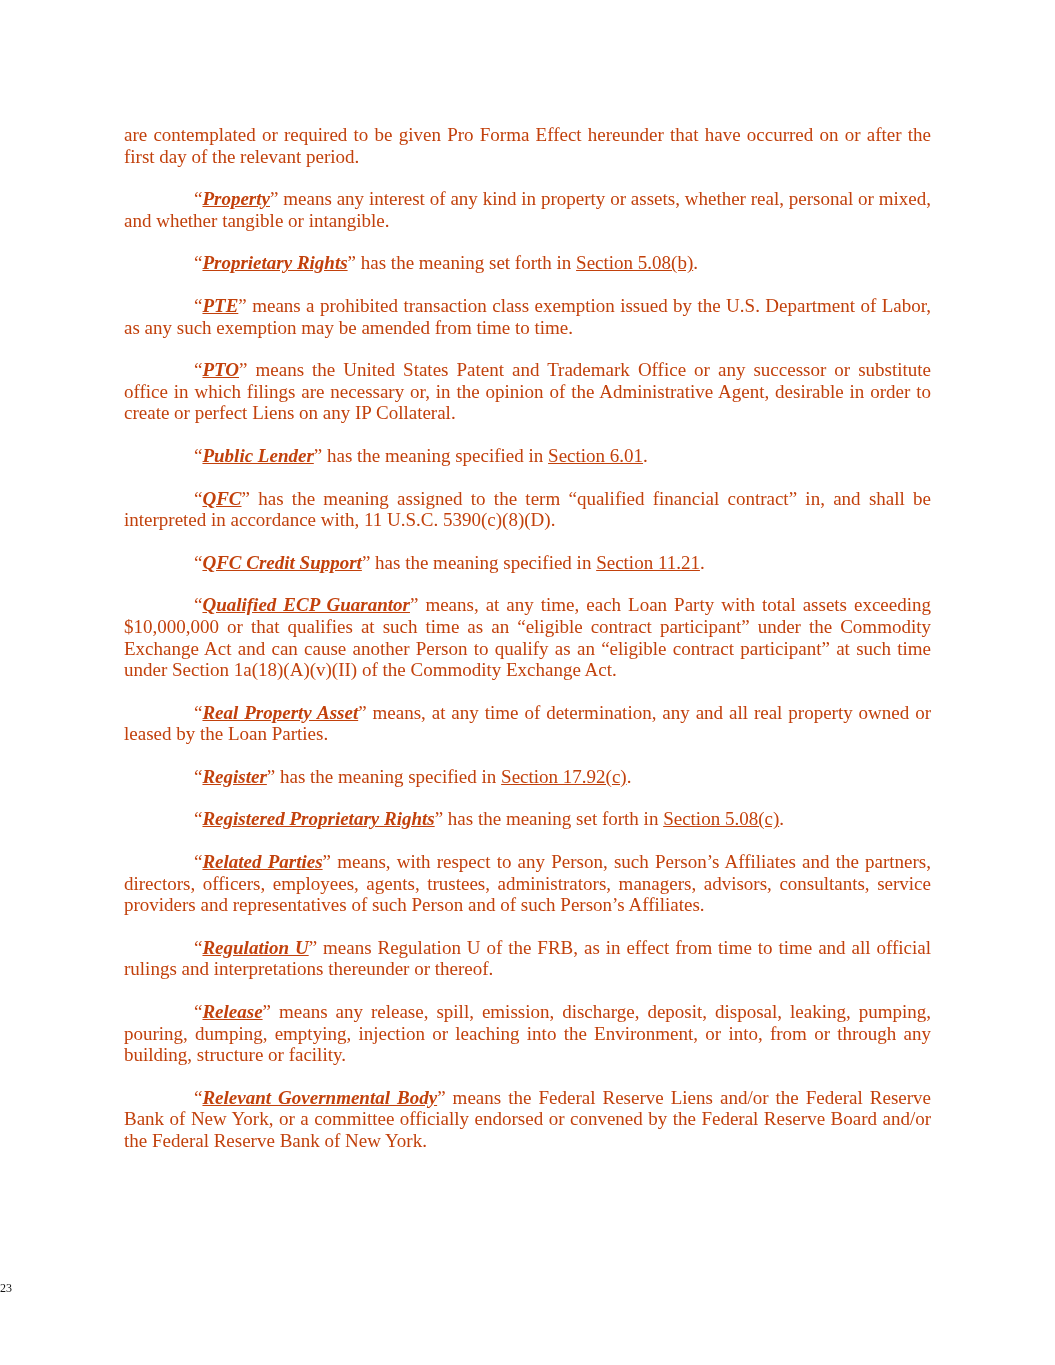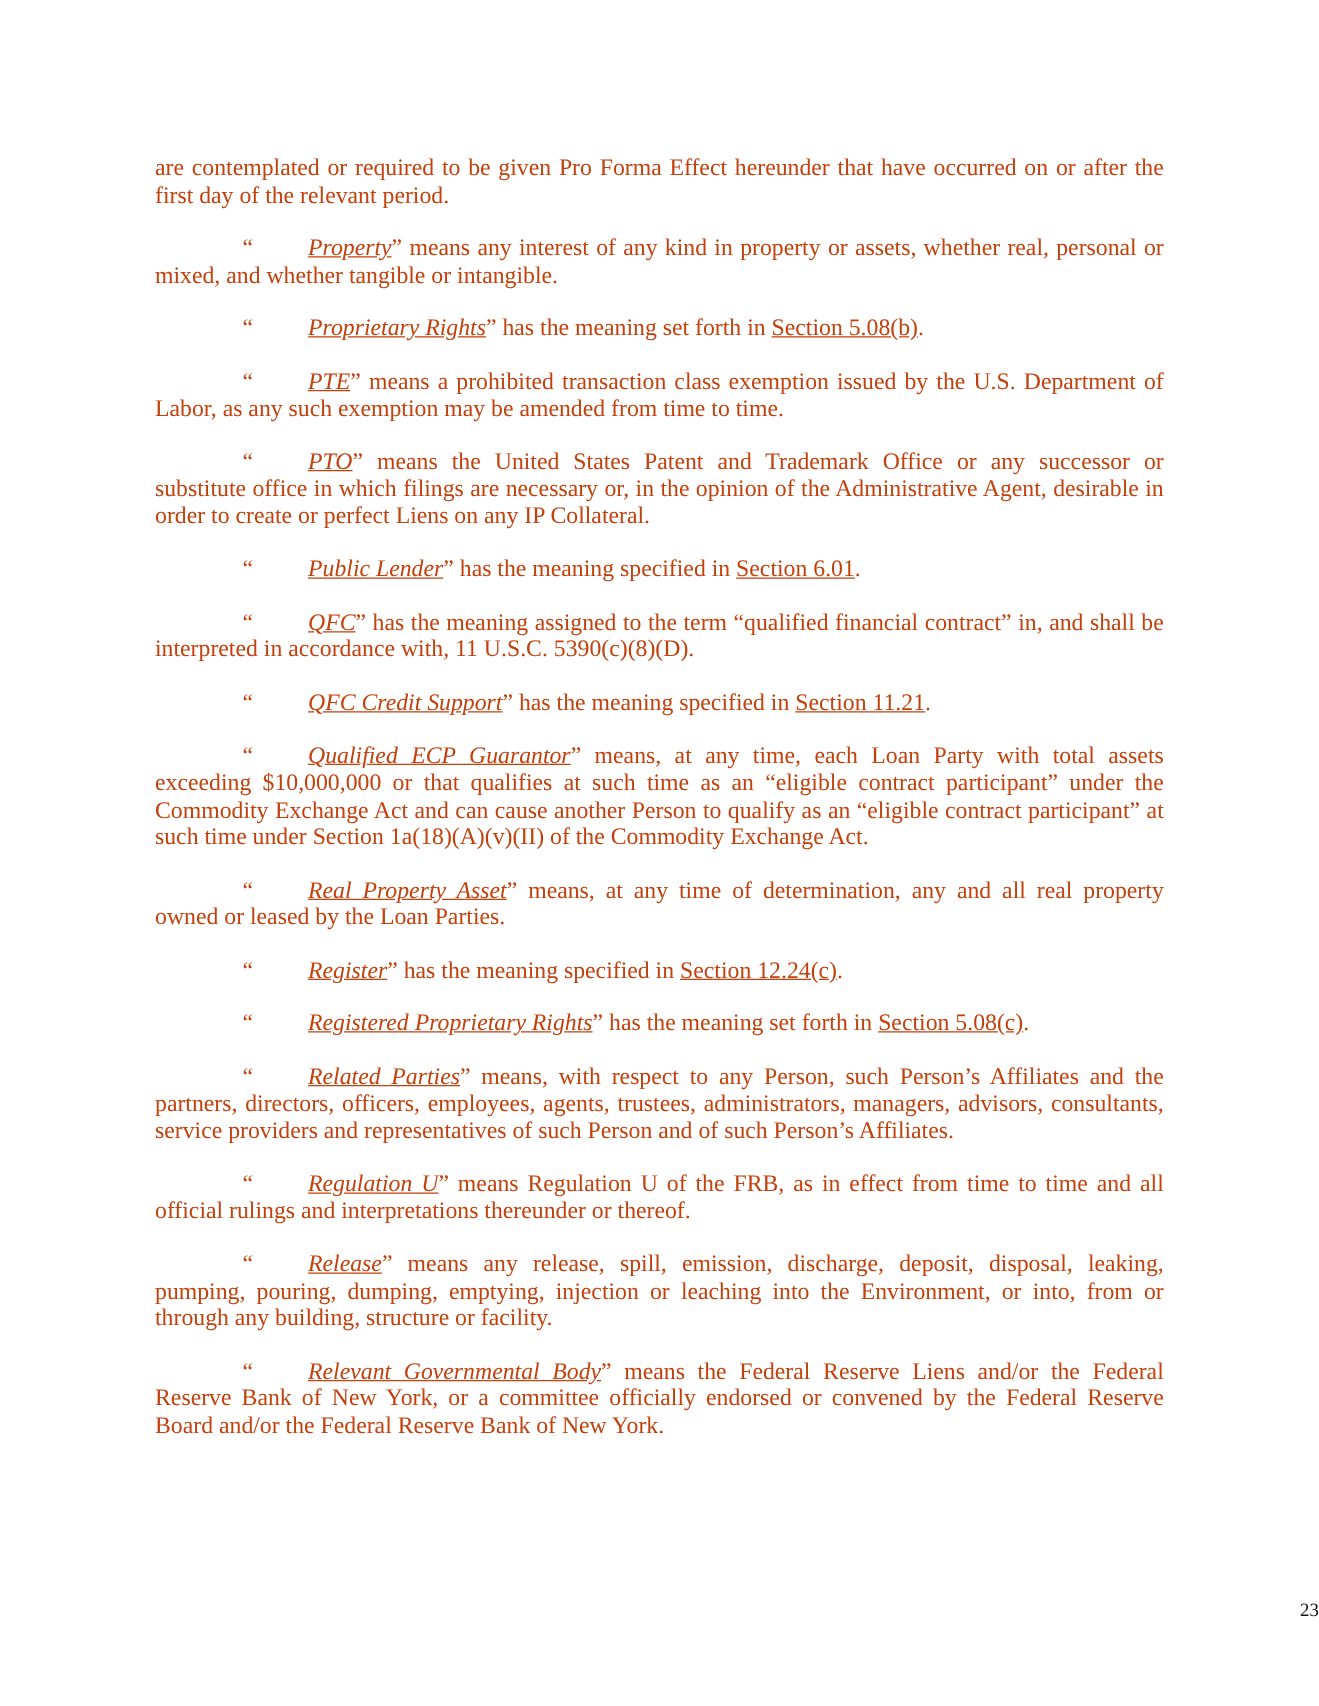--- a/index.html
+++ b/index.html
@@ -4,43 +4,43 @@
   <style>
     html, body { margin: 0; padding: 0; background: #ffffff; }
     body { width: 1055px; height: 1365px; position: relative; overflow: hidden; }
     .page {
       position: absolute; left: 124px; top: 124px; width: 807px;
       font-family: "Liberation Serif", "DejaVu Serif", serif;
       font-size: 19px; line-height: 21.6px; color: #c2410c;
     }
     .para { margin: 0 0 21px 0; text-align: justify; text-indent: 0; }
     .para.def { text-indent: 70px; }
-    .term { font-weight: normal; font-style: italic; text-decoration: underline; margin-left: 44px; }
+    .term { font-weight: bold; font-style: italic; text-decoration: underline; }
     .ref { text-decoration: underline; }
     .page-number {
-      position: absolute; left: 0; width: 1055px; top: 1281px; text-align: right;
-      font-family: "Liberation Serif", "DejaVu Serif", serif; font-size: 15px; color: #111111;
+      position: absolute; left: 0; width: 1055px; top: 1281px; text-align: left;
+      font-family: "Liberation Serif", "DejaVu Serif", serif; font-size: 12px; color: #111111;
     }
   </style>
 </head>
 <body>
 
 <div class="page">
   <p class="para">are contemplated or required to be given Pro Forma Effect hereunder that have occurred on or after the first day of the relevant period.</p>
   <div id="defs">
       <p class="para def"><span>“</span><span class="term">Property</span><span>”</span><span> means any interest of any kind in property or assets, whether real, personal or mixed, and whether tangible or intangible.</span></p>
       <p class="para def"><span>“</span><span class="term">Proprietary Rights</span><span>”</span><span> has the meaning set forth in </span><span class="ref">Section 5.08(b)</span><span>.</span></p>
       <p class="para def"><span>“</span><span class="term">PTE</span><span>”</span><span> means a prohibited transaction class exemption issued by the U.S. Department of Labor, as any such exemption may be amended from time to time.</span></p>
       <p class="para def"><span>“</span><span class="term">PTO</span><span>”</span><span> means the United States Patent and Trademark Office or any successor or substitute office in which filings are necessary or, in the opinion of the Administrative Agent, desirable in order to create or perfect Liens on any IP Collateral.</span></p>
       <p class="para def"><span>“</span><span class="term">Public Lender</span><span>”</span><span> has the meaning specified in </span><span class="ref">Section 6.01</span><span>.</span></p>
       <p class="para def"><span>“</span><span class="term">QFC</span><span>”</span><span> has the meaning assigned to the term “qualified financial contract” in, and shall be interpreted in accordance with, 11 U.S.C. 5390(c)(8)(D).</span></p>
       <p class="para def"><span>“</span><span class="term">QFC Credit Support</span><span>”</span><span> has the meaning specified in </span><span class="ref">Section 11.21</span><span>.</span></p>
       <p class="para def"><span>“</span><span class="term">Qualified ECP Guarantor</span><span>”</span><span> means, at any time, each Loan Party with total assets exceeding $10,000,000 or that qualifies at such time as an “eligible contract participant” under the Commodity Exchange Act and can cause another Person to qualify as an “eligible contract participant” at such time under Section 1a(18)(A)(v)(II) of the Commodity Exchange Act.</span></p>
       <p class="para def"><span>“</span><span class="term">Real Property Asset</span><span>”</span><span> means, at any time of determination, any and all real property owned or leased by the Loan Parties.</span></p>
-      <p class="para def"><span>“</span><span class="term">Register</span><span>”</span><span> has the meaning specified in </span><span class="ref">Section 12.24(c)</span><span>.</span></p>
+      <p class="para def"><span>“</span><span class="term">Register</span><span>”</span><span> has the meaning specified in </span><span class="ref">Section 17.92(c)</span><span>.</span></p>
       <p class="para def"><span>“</span><span class="term">Registered Proprietary Rights</span><span>”</span><span> has the meaning set forth in </span><span class="ref">Section 5.08(c)</span><span>.</span></p>
       <p class="para def"><span>“</span><span class="term">Related Parties</span><span>”</span><span> means, with respect to any Person, such Person’s Affiliates and the partners, directors, officers, employees, agents, trustees, administrators, managers, advisors, consultants, service providers and representatives of such Person and of such Person’s Affiliates.</span></p>
       <p class="para def"><span>“</span><span class="term">Regulation U</span><span>”</span><span> means Regulation U of the FRB, as in effect from time to time and all official rulings and interpretations thereunder or thereof.</span></p>
       <p class="para def"><span>“</span><span class="term">Release</span><span>”</span><span> means any release, spill, emission, discharge, deposit, disposal, leaking, pumping, pouring, dumping, emptying, injection or leaching into the Environment, or into, from or through any building, structure or facility.</span></p>
       <p class="para def"><span>“</span><span class="term">Relevant Governmental Body</span><span>”</span><span> means the Federal Reserve Liens and/or the Federal Reserve Bank of New York, or a committee officially endorsed or convened by the Federal Reserve Board and/or the Federal Reserve Bank of New York.</span></p>
     </div>
 </div>
 <div class="page-number">23</div>
 
 </body></html>

